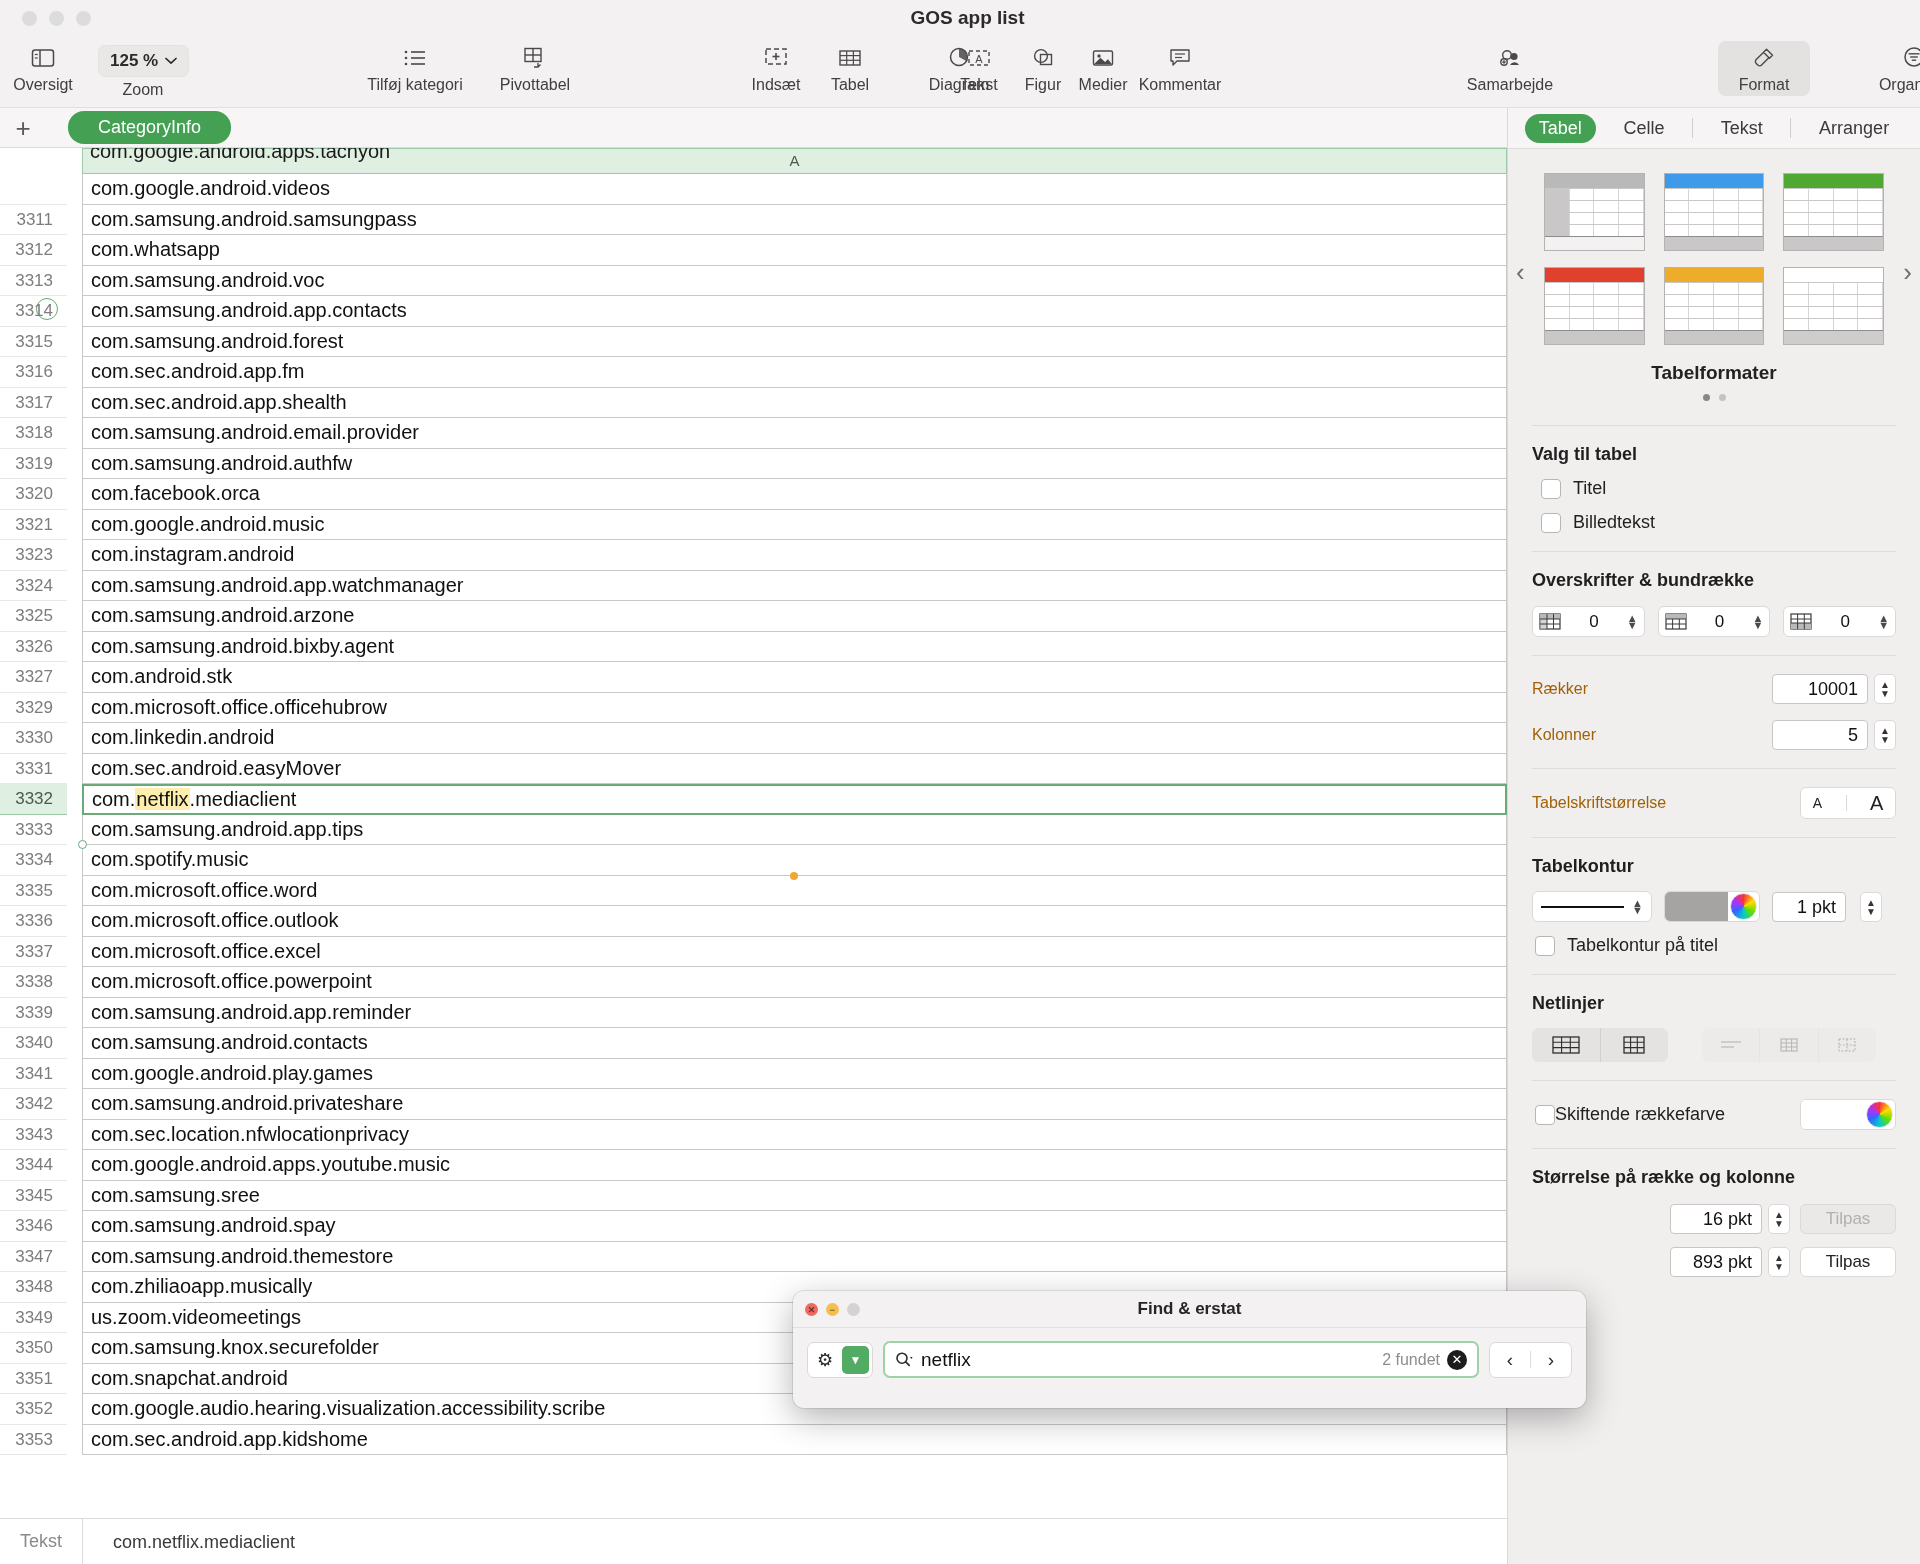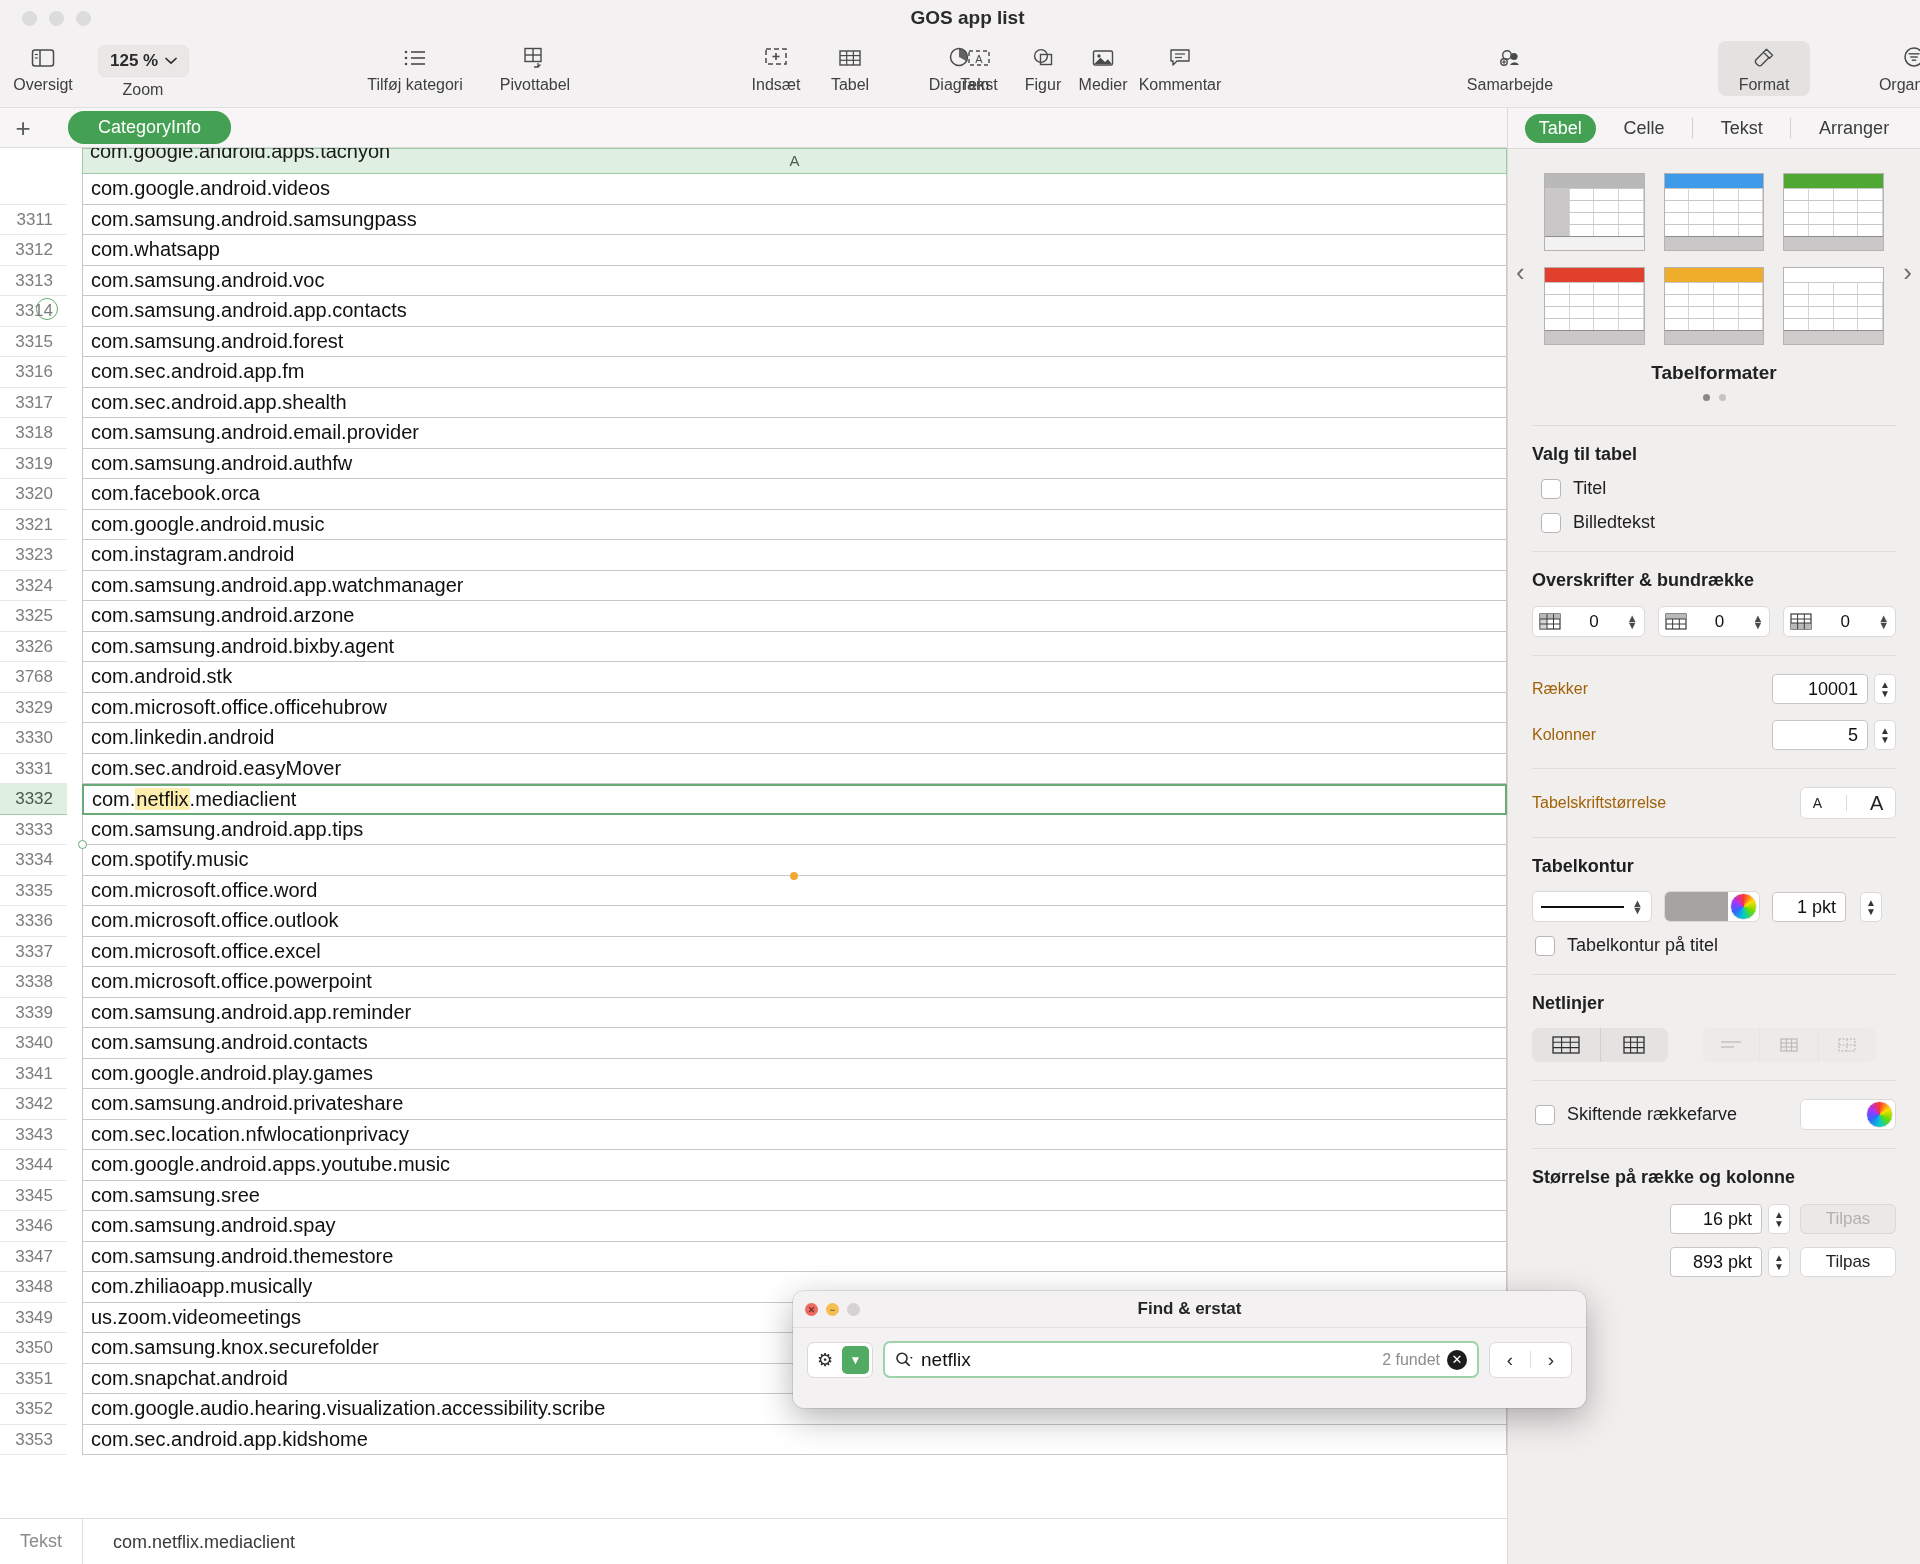--- a/index.html
+++ b/index.html
@@ -535,21 +535,21 @@
             <div class="rownum">3325</div>
             <div class="rowgap"></div>
             <div class="cell">com.samsung.android.arzone</div>
           </div>
           <div class="row">
             <div class="rownum">3326</div>
             <div class="rowgap"></div>
             <div class="cell">com.samsung.android.bixby.agent</div>
           </div>
           <div class="row">
-            <div class="rownum">3768</div>
+            <div class="rownum">3327</div>
             <div class="rowgap"></div>
             <div class="cell">com.android.stk</div>
           </div>
           <div class="row">
             <div class="rownum">3329</div>
             <div class="rowgap"></div>
             <div class="cell">com.microsoft.office.officehubrow</div>
           </div>
           <div class="row">
             <div class="rownum">3330</div>
@@ -1066,21 +1066,21 @@
             </div>
           </div>
         </div>
       </div>
 
       <div class="hr"></div>
 
       <div class="sect">
         <div style="display:flex; align-items:center;">
           <div class="chk" style="margin-left:3px;"></div>
-          <div class="chklbl" style="margin-left:12px; flex:1;">Skiftende rækkefarve</div>
+          <div class="chklbl" style="flex:1;">Skiftende rækkefarve</div>
           <div class="whitewell">
             <span class="ww-swatch"></span>
             <span class="cw-wheel"></span>
           </div>
         </div>
       </div>
 
       <div class="hr"></div>
 
       <div class="sect">

